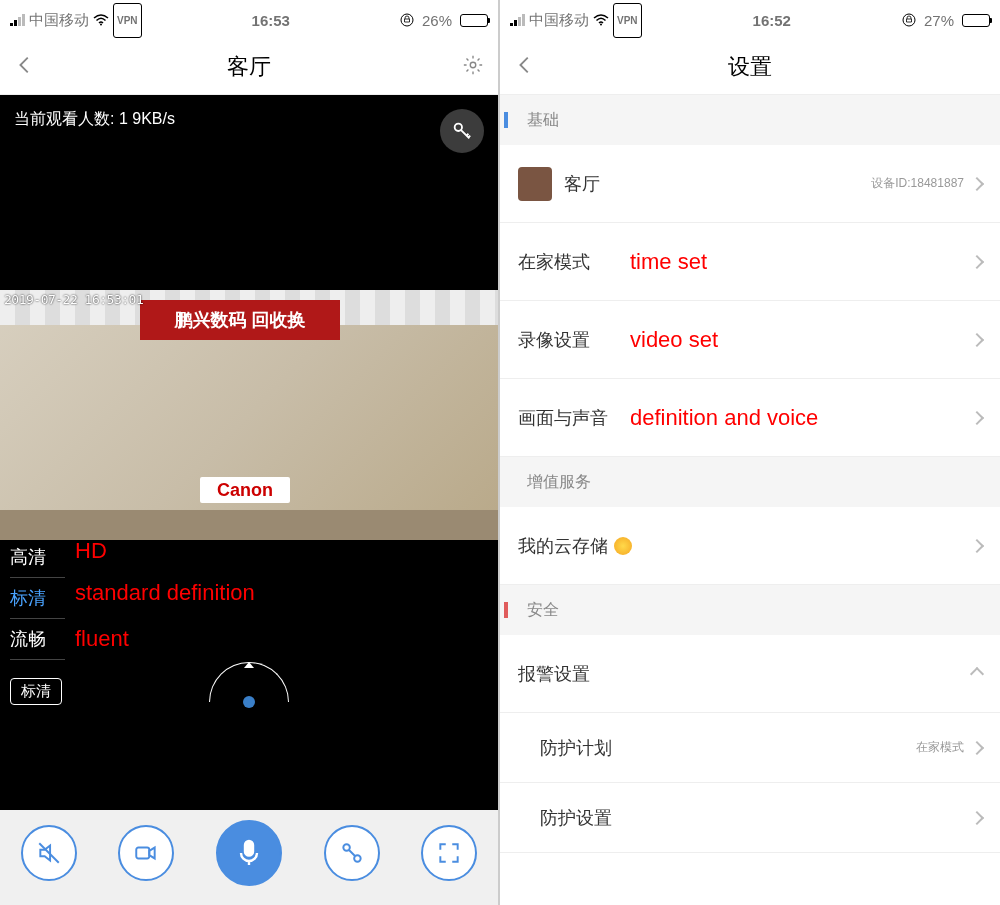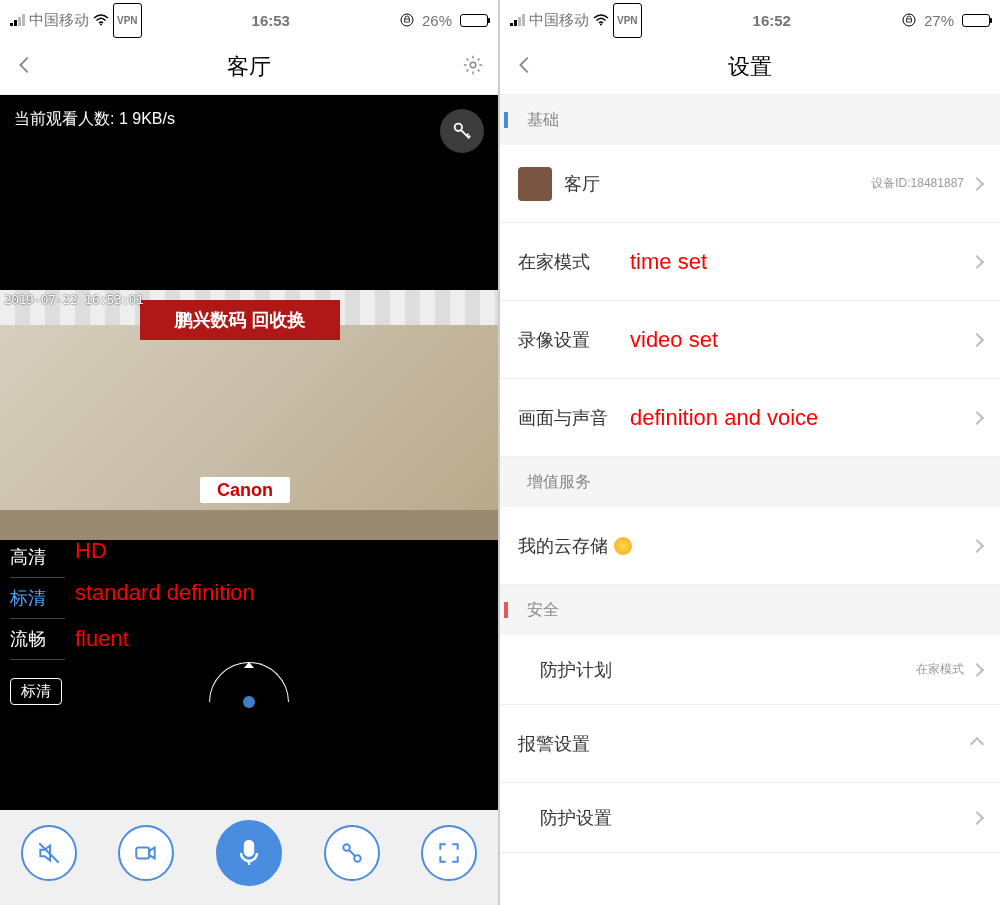--- a/index.html
+++ b/index.html
@@ -267,32 +267,32 @@
 
     <div class="row">
       <span class="label">我的云存储</span>
       <span class="coin"></span>
       <span class="spacer"></span>
         <span class="chev"></span>
     </div>
 
     <div class="section-hdr red">安全</div>
 
+    <div class="row">
+      <span class="label">报警设置</span>
+      <span class="spacer"></span>
+        <span class="chev up"></span>
+    </div>
+
     <div class="row sub">
       <span class="label">防护计划</span>
       <span class="spacer"></span>
       <span class="value">在家模式</span>
       <span class="chev"></span>
     </div>
 
-    <div class="row">
-      <span class="label">报警设置</span>
-      <span class="spacer"></span>
-        <span class="chev up"></span>
-    </div>
-
     <div class="row sub">
       <span class="label">防护设置</span>
       <span class="spacer"></span>
         <span class="chev"></span>
     </div>
   </div>
 </div>
 
 </body></html>

